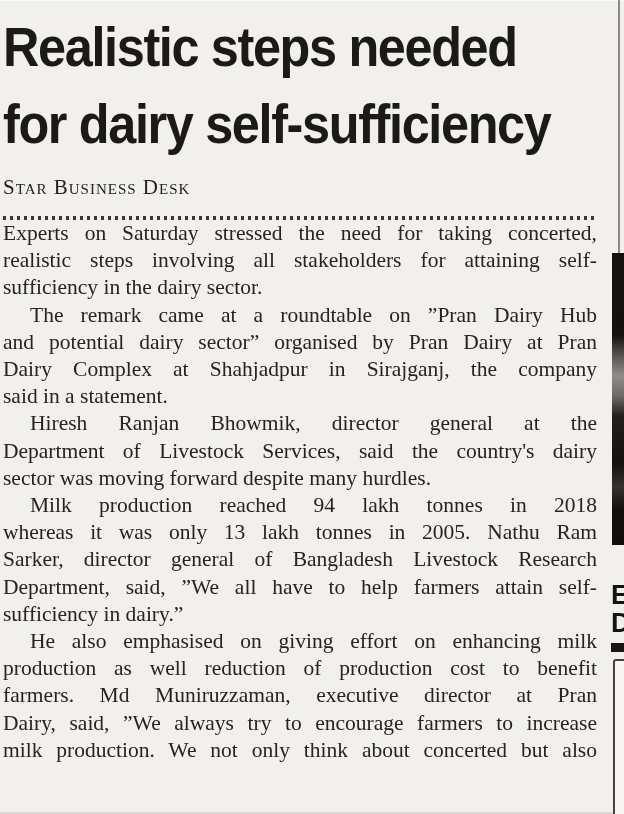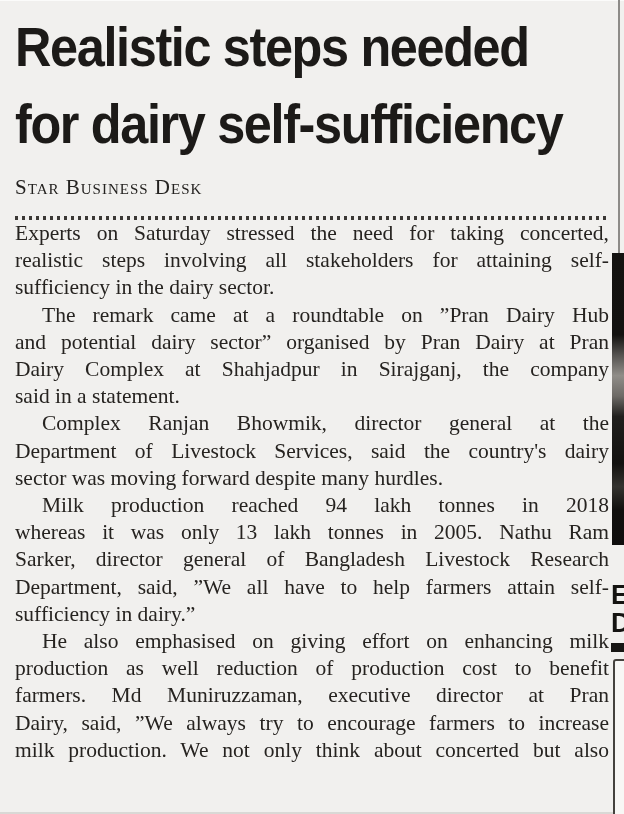--- a/index.html
+++ b/index.html
@@ -10,21 +10,21 @@
     width: 624px;
     height: 814px;
     background: #f1f0ee;
     overflow: hidden;
     box-shadow: inset 0 -2px 0 #d9d8d5, inset 0 1px 0 #fbfbfa;
   }
 
   
   .main-col {
     position: absolute;
-    left: 12px; top: 0;
+    left: 0; top: 0;
     width: 600px;
     padding: 0 0 0 3px;
     box-sizing: border-box;
   }
 
   .headline {
     margin: 8px 0 0 0;
     font-family: "Liberation Sans", sans-serif;
     font-weight: 700;
     font-size: 56px;
@@ -140,21 +140,21 @@
       </p>
 
       <p class="para">
         <span class="line ind">The remark came at a roundtable on ”Pran Dairy Hub</span>
         <span class="line">and potential dairy sector” organised by Pran Dairy at Pran</span>
         <span class="line">Dairy Complex at Shahjadpur in Sirajganj, the company</span>
         <span class="line last">said in a statement.</span>
       </p>
 
       <p class="para">
-        <span class="line ind">Complex Ranjan Bhowmik, director general at the</span>
+        <span class="line ind">Hiresh Ranjan Bhowmik, director general at the</span>
         <span class="line">Department of Livestock Services, said the country's dairy</span>
         <span class="line last">sector was moving forward despite many hurdles.</span>
       </p>
 
       <p class="para">
         <span class="line ind">Milk production reached 94 lakh tonnes in 2018</span>
         <span class="line">whereas it was only 13 lakh tonnes in 2005. Nathu Ram</span>
         <span class="line">Sarker, director general of Bangladesh Livestock Research</span>
         <span class="line">Department, said, ”We all have to help farmers attain self-</span>
         <span class="line last">sufficiency in dairy.”</span>

